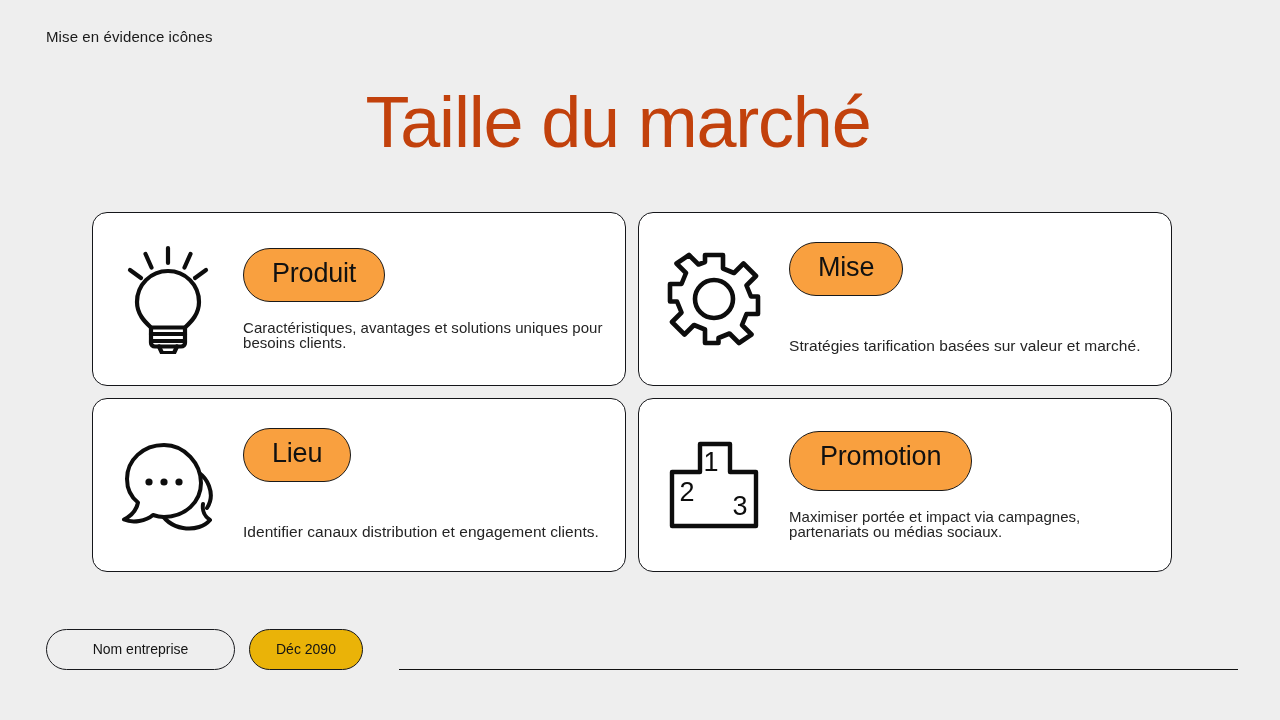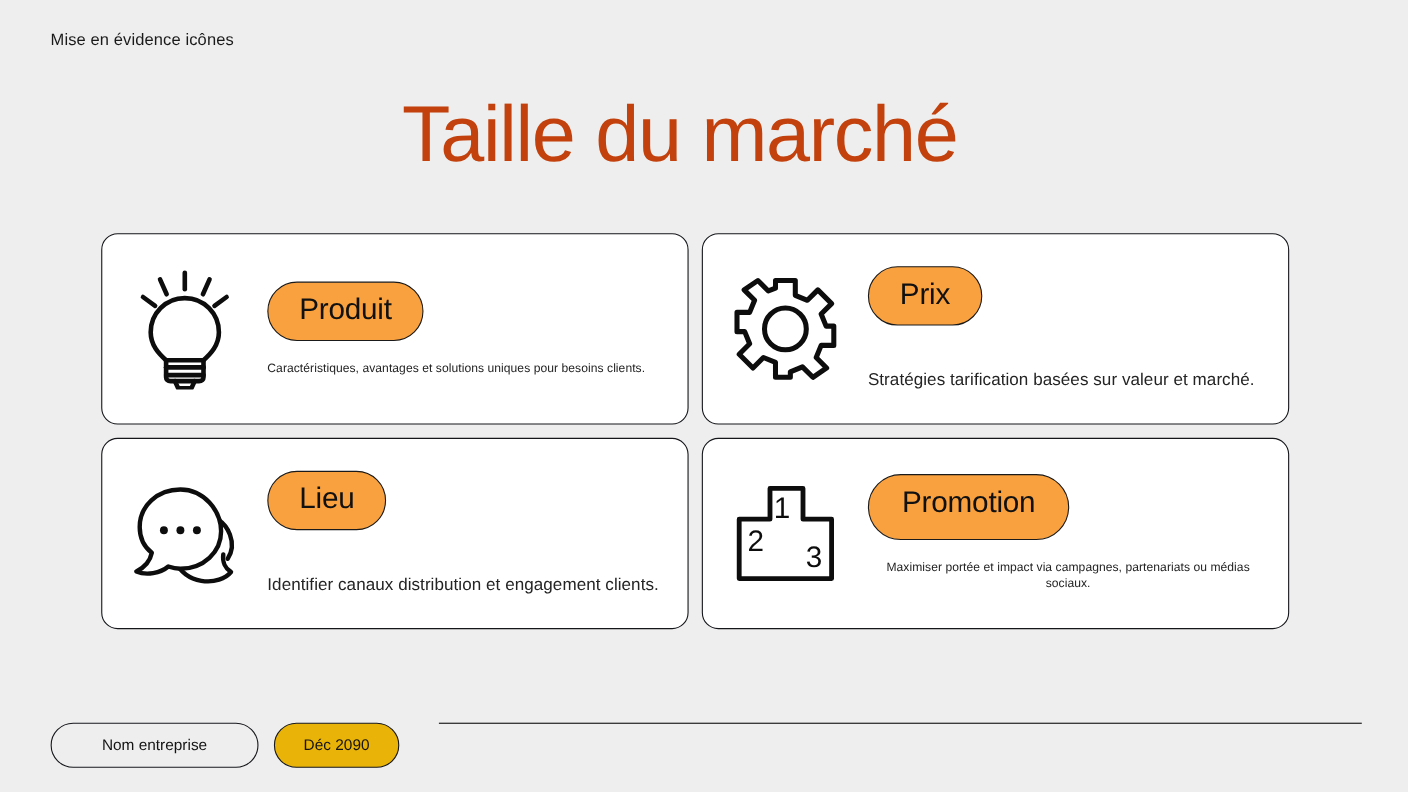--- a/index.html
+++ b/index.html
@@ -97,39 +97,38 @@
     padding: 11px 28px 14px 28px;
     letter-spacing: -0.2px;
     box-sizing: border-box;
   }
   .card-desc {
     margin-top: 18px;
     color: #242424;
     letter-spacing: 0.05px;
   }
   .desc-sm {
-    font-size: 11px;
+    font-size: 15px;
     line-height: 15px;
-    text-align: center;
   }
   .desc-md {
     font-size: 15.5px;
     line-height: 20px;
     margin-top: 40px;
   }
   .pill-lg {
     font-size: 27px;
     padding: 11px 30px 20px 30px;
   }
   .footer {
     position: absolute;
     left: 46px;
-    bottom: 22px;
-    display: flex;
-    align-items: flex-start;
+    bottom: 50px;
+    display: flex;
+    align-items: flex-end;
     width: 1192px;
   }
   .chip {
     border: 1.4px solid #17181c;
     border-radius: 999px;
     font-size: 14px;
     line-height: 1;
     color: #141414;
     padding: 12px 26px 13px 26px;
     box-sizing: border-box;
@@ -189,21 +188,21 @@
     </div>
 
     <div class="card">
       <div class="card-icon">
         <svg width="94" height="94" viewBox="0 0 94 94" fill="none" stroke="#0d0d0d" stroke-width="4.6" stroke-linejoin="round">
           <path d="M38 3 L 56 3 L 56 16.5 L 67 21 L 76.5 11.5 L 89 24 L 79.5 33.5 L 84 44.5 L 91 44.5 L 91 62 L 79.5 62 L 75 73 L 84.5 82.5 L 72 91 L 62.5 81.5 L 51.5 86 L 51.5 91 L 38 91 L 38 77.5 L 27 73 L 17.5 82.5 L 5 70 L 14.5 60.5 L 10 49.5 L 3 49.5 L 3 32 L 14.5 32 L 19 21 L 9.5 11.5 L 22 3 L 31.5 12.5 L 38 10 Z"></path>
           <circle cx="47" cy="47" r="19"></circle>
         </svg>
       </div>
       <div class="card-body">
-        <span class="pill">Prix</span>
+        <span class="pill">Mise</span>
         <div class="card-desc desc-md">Stratégies tarification basées sur valeur et marché.</div>
       </div>
     </div>
 
     <div class="card">
       <div class="card-icon">
         <svg width="98" height="94" viewBox="0 0 98 94" fill="none" stroke="#0d0d0d" stroke-width="4" stroke-linecap="round" stroke-linejoin="round">
           <path d="M40 72 C 44 80 52 88 64 90 C 76 92 86 88 91 82 C 86 79 83 73 84 66"></path>
           <path d="M88 70 C 92 64 93 56 90 48 C 86 37 76 30 64 30"></path>
           <path d="M45 7 C 24 7 8 22 8 41 C 8 50.5 12 59 19 64.5 C 17.5 72 12 78 5 81.5 C 14 85.5 27 83 34 77 C 37.5 78.2 41 79 45 79 C 66 79 82 64 82 45 C 82 26 66 7 45 7 Z" fill="#ffffff"></path>

